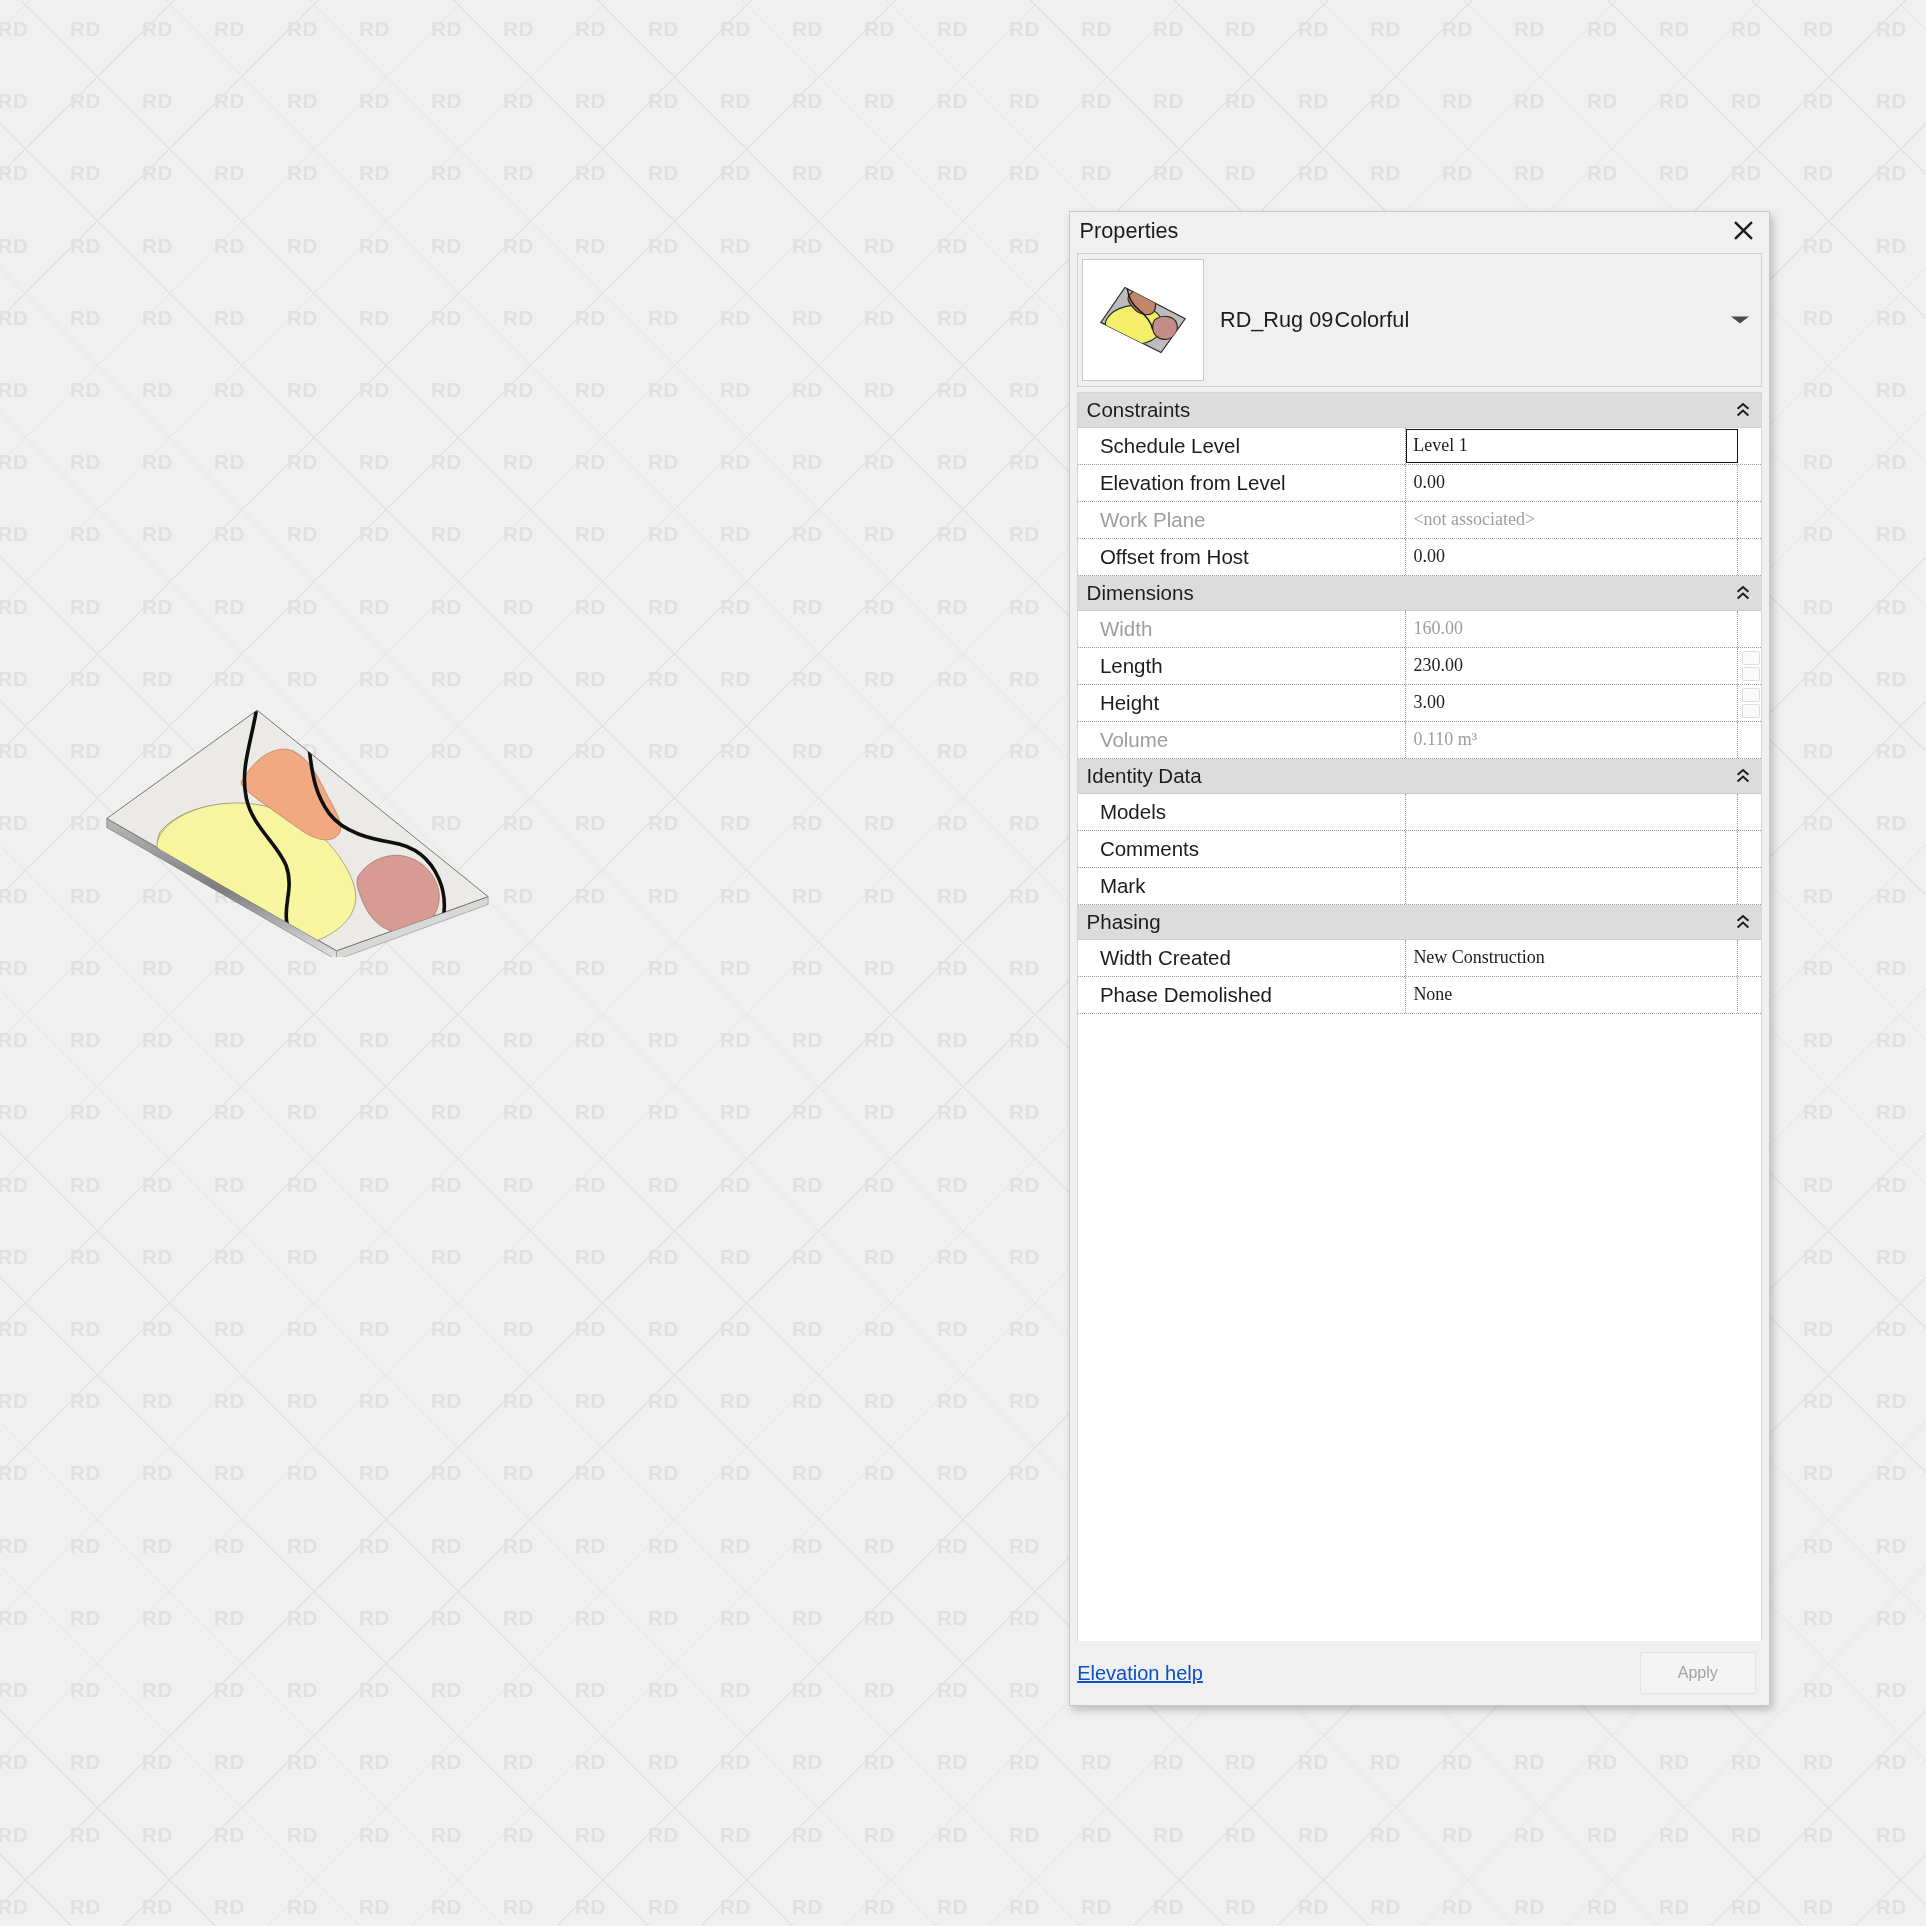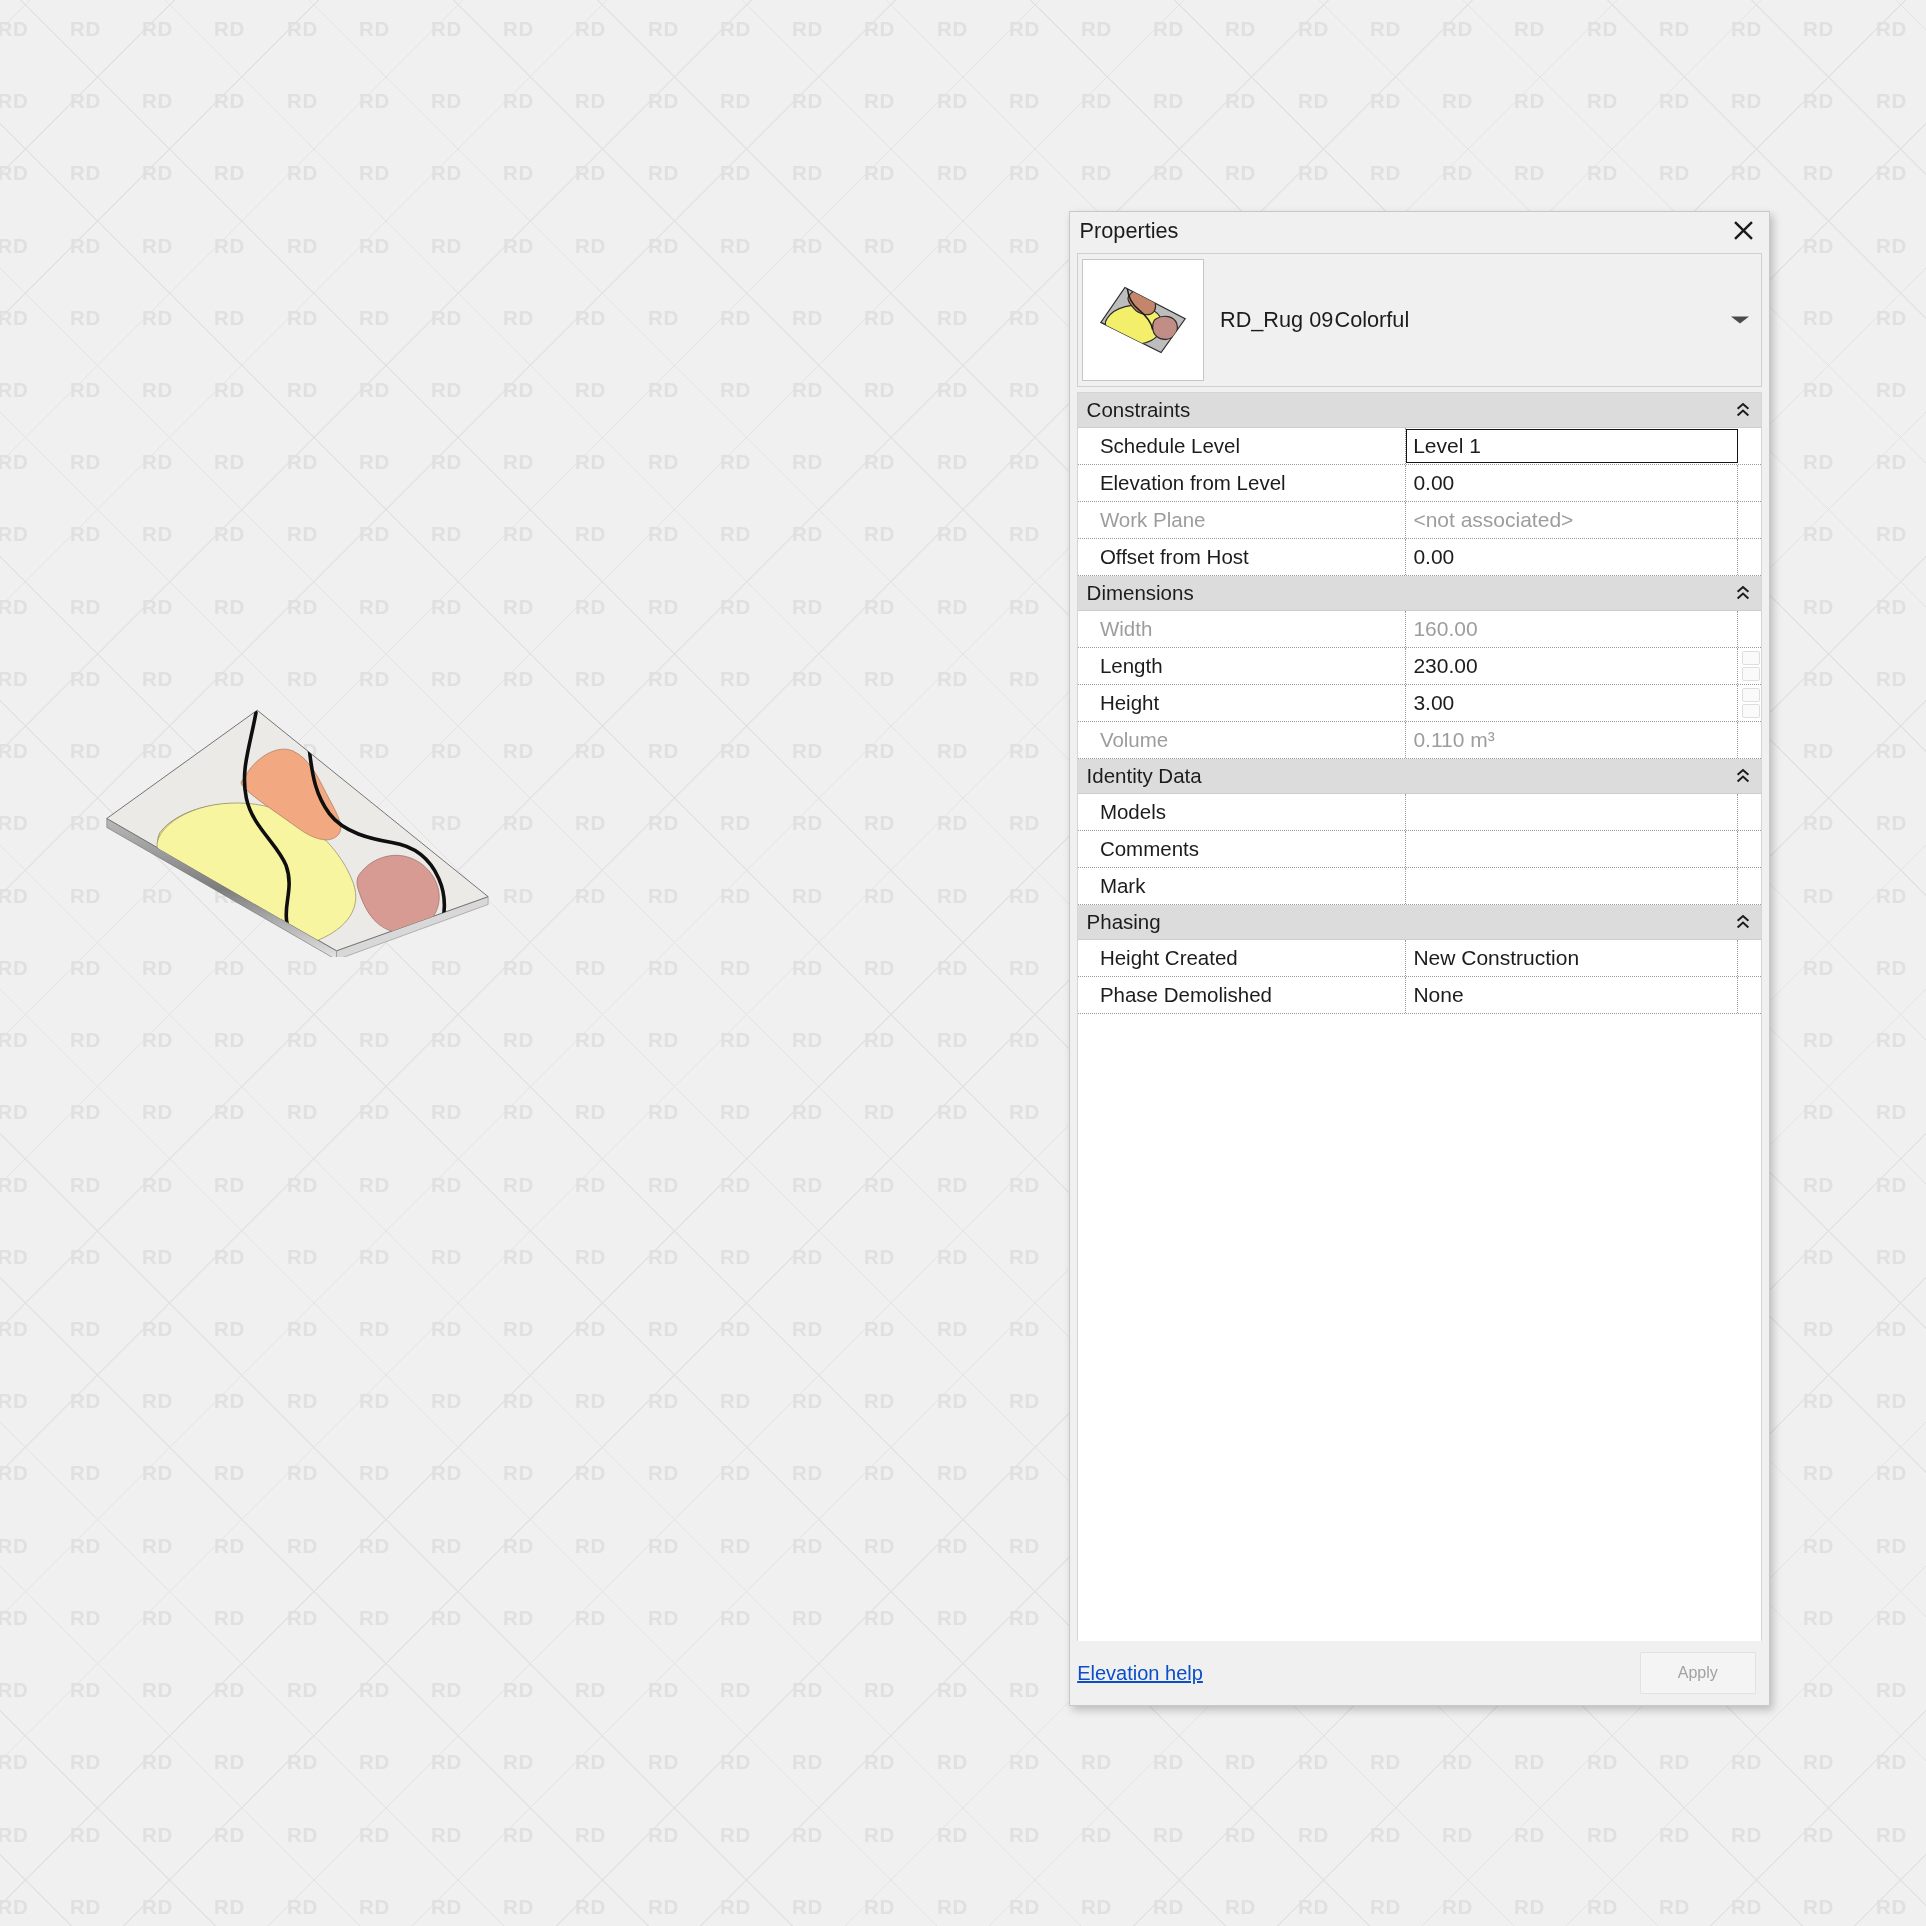--- a/index.html
+++ b/index.html
@@ -215,24 +215,25 @@
     display: flex; align-items: center;
     padding-left: 21.7px;
     font-size: 20.5px;
     color: #1c1c1c;
     border-right: 0.6px dotted #9a9a9a;
   }
   .pcell-value {
     flex: 1 1 auto;
     display: flex; align-items: center;
     padding-left: 7.2px;
-    font-size: 21px;
+    font-size: 18px;
     color: #1c1c1c;
     border-right: 0.6px dotted #9a9a9a;
     position: relative;
+    font-family: Liberation Serif, serif;
   }
   .prow .tail {
     flex: 0 0 23px;
   }
   .prow.disabled .pcell-label,
   .prow.disabled .pcell-value { color: #9d9d9d; }
 
   
   .prow.focused .pcell-value {
     border: 1.8px solid #141414;
@@ -1208,21 +1209,21 @@
         <div class="sec-head">
           <div class="sh-label">Phasing</div>
           <div class="sh-collapse">
             <svg width="18" height="18" viewBox="0 0 30 30">
               <polyline points="6,13 15,5 24,13" fill="none" stroke="#1c1c1c" stroke-width="3.4"></polyline>
               <polyline points="6,24 15,16 24,24" fill="none" stroke="#1c1c1c" stroke-width="3.4"></polyline>
             </svg>
           </div>
         </div>
         <div class="prow">
-          <div class="pcell-label">Height Created</div>
+          <div class="pcell-label">Width Created</div>
           <div class="pcell-value">New Construction</div>
           <div class="tail"></div>
         </div>
         <div class="prow">
           <div class="pcell-label">Phase Demolished</div>
           <div class="pcell-value">None</div>
           <div class="tail"></div>
         </div>
         <div class="grid-blank"></div>
       </div>

